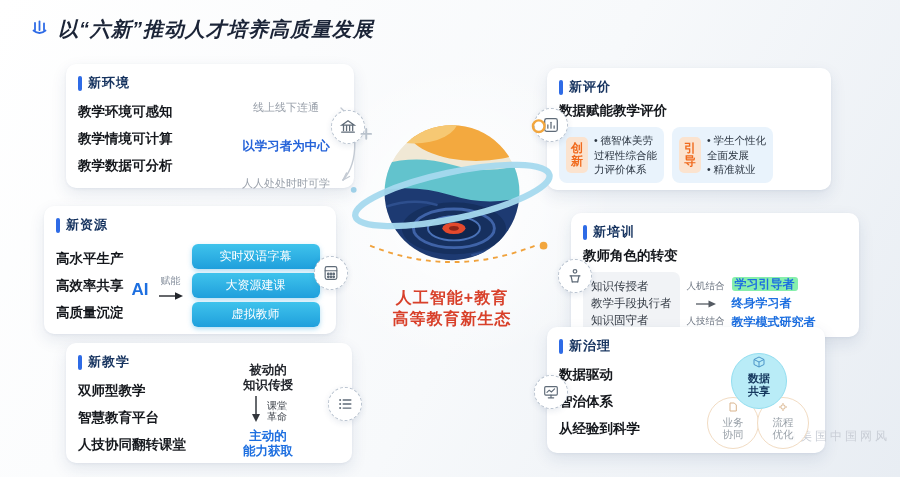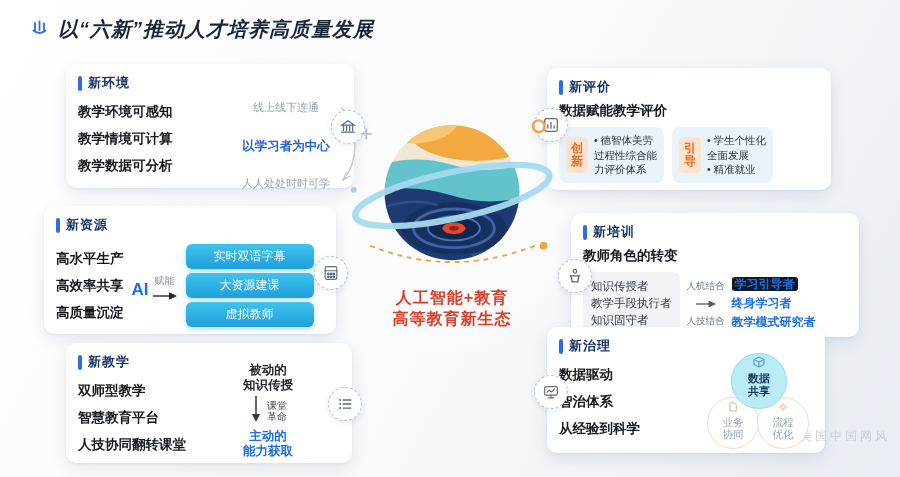--- a/index.html
+++ b/index.html
@@ -27,21 +27,21 @@
   
   .env-body{position:relative;height:88px;}
   .env-flow{position:absolute;left:146px;top:2px;width:124px;text-align:center;}
   .flow-top,.flow-bottom{position:absolute;width:100%;font-size:11px;color:#9aa1ab;white-space:nowrap;}
   .flow-top{top:0;}
   .flow-mid{position:absolute;top:38px;width:100%;font-size:12.5px;font-weight:bold;color:#2563d9;white-space:nowrap;}
   .flow-bottom{top:76px;}
   .env-arrow{position:absolute;left:112px;top:2px;}
   
   .res-body{display:flex;align-items:center;gap:8px;}
-  .ai-block{display:flex;align-items:center;gap:3px;margin-top:8px;}
+  .ai-block{display:flex;align-items:center;gap:9px;margin-top:8px;}
   .ai-text{font-size:17px;font-weight:bold;color:#1d6fe0;}
   .ai-fork{display:flex;flex-direction:column;align-items:center;}
   .ai-enable{font-size:10px;color:#8a93a0;}
   .pill{background:linear-gradient(180deg,#3fc3ec,#1f9fdc);color:#fff;font-size:12px;
     border-radius:6px;padding:4px 28px;text-align:center;margin:4px 0;white-space:nowrap;
     box-shadow:0 2px 5px rgba(31,159,220,0.35);}
   
   .teach-body{position:relative;height:86px;}
   .teach-flow{position:absolute;left:130px;top:-14px;width:120px;text-align:center;}
   .tf-from div{font-size:12.5px;font-weight:bold;color:#23262c;line-height:15px;}
@@ -55,21 +55,21 @@
   .eval-label{background:#fbe3cf;color:#f06a1d;font-weight:bold;font-size:12px;line-height:13px;
     padding:5px 4px;border-radius:5px;width:14px;text-align:center;word-break:break-all;}
   .eval-lines div{font-size:10.5px;color:#2a3440;line-height:14.5px;white-space:nowrap;}
   
   .train-body{display:flex;align-items:center;gap:7px;}
   .old-roles{background:#f1f3f6;border-radius:7px;padding:6px 8px;}
   .old-roles div{font-size:11.5px;color:#333a44;line-height:17px;white-space:nowrap;}
   .train-mid{display:flex;flex-direction:column;align-items:center;gap:2px;}
   .train-mid .mid-txt{font-size:9.5px;color:#6b7480;white-space:nowrap;}
   .new-roles div{font-size:12px;font-weight:bold;color:#1d6fe0;line-height:19px;white-space:nowrap;}
-  .hl{background:#0f172a;padding:0 3px;border-radius:3px;}
+  .hl{background:#86efac;padding:0 3px;border-radius:3px;}
   
   .gov-body{position:relative;height:92px;}
   .venn{position:absolute;left:146px;top:-8px;width:110px;height:104px;}
   .venn-circle{position:absolute;border-radius:50%;display:flex;flex-direction:column;
     align-items:center;text-align:center;box-sizing:border-box;}
   .venn-top{left:26px;top:0;width:56px;height:56px;background:#b9ecf7;border:1px solid #93def0;z-index:2;}
   .venn-top div{font-size:11px;font-weight:bold;color:#173a60;line-height:12.5px;}
   .venn-bl{left:2px;top:44px;width:52px;height:52px;background:rgba(255,255,255,0.92);border:1px solid #f2dcc3;z-index:1;}
   .venn-br{left:52px;top:44px;width:52px;height:52px;background:rgba(255,255,255,0.92);border:1px solid #f2dcc3;z-index:1;}
   .venn-bl div,.venn-br div{font-size:10.5px;color:#98a0a8;line-height:12px;}

